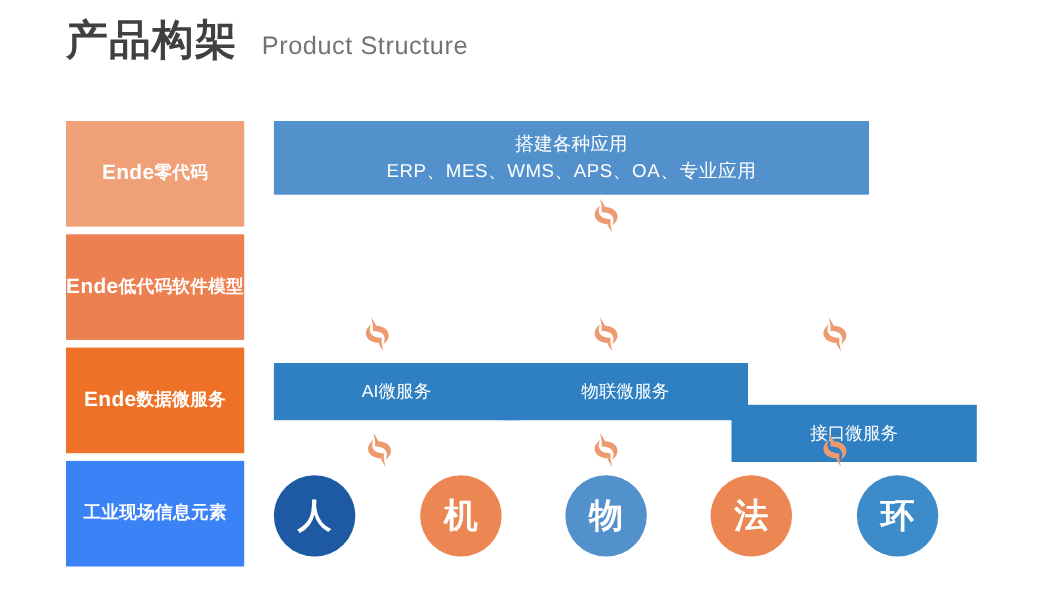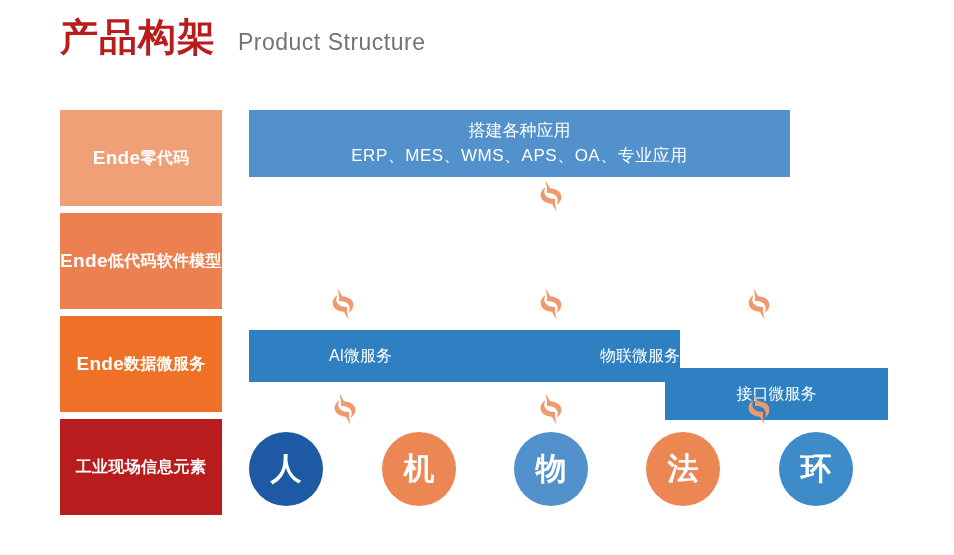--- a/index.html
+++ b/index.html
@@ -122,21 +122,21 @@
     width: 223px;
     height: 52px;
     background: #2E80C2;
     color: #ffffff;
     font-size: 16px;
     display: flex;
     align-items: center;
     justify-content: center;
   }
   .ms-box.m0 { left: 0px; }
-  .ms-box.m1 { left: 208px; justify-content: flex-end; }
+  .ms-box.m1 { left: 208px; }
   .ms-box.m2 { left: 416px; }
 
   
   .sync-icon {
     position: absolute;
     width: 30px;
     height: 32px;
   }
   .sync-icon svg { display: block; width: 100%; height: 100%; }
 
@@ -174,42 +174,42 @@
   .circle.c2 { left: 265px; }
   .circle.c3 { left: 397px; }
   .circle.c4 { left: 530px; }
 </style>
 </head>
 <body>
 
 <div id="slide">
 
   <div class="header">
-    <span class="title-cn" style="color: #b91c1c; text-align: center;">产品构架</span>
+    <span class="title-cn" style="color: #404040; text-align: center;">产品构架</span>
     <span class="title-en" style="color: #737373;">Product Structure</span>
   </div>
 
   <div class="sidebar">
 
     <div class="side-box s0" style="background: rgb(239, 160, 119);">
       <span class="l1">Ende</span>
       <span class="l2">零代码</span>
     </div>
 
     <div class="side-box s1" style="background: rgb(236, 128, 80);">
       <span class="l1">Ende</span>
       <span class="l2">低代码软件模型</span>
     </div>
 
     <div class="side-box s2" style="background: rgb(238, 113, 39);">
       <span class="l1">Ende</span>
       <span class="l2">数据微服务</span>
     </div>
 
-    <div class="side-box s3" style="background: #b91c1c; text-align: right;">
+    <div class="side-box s3" style="background: #3b82f6; text-align: right;">
       <span class="l2">工业现场</span>
       <span class="l2">信息元素</span>
     </div>
 
   </div>
 
   <div class="banner b-apps" style="background: rgb(82, 145, 203);">
     <span class="bl1">搭建各种应用</span>
     <span class="bl2">ERP、MES、WMS、APS、OA、专业应用</span>
   </div>

